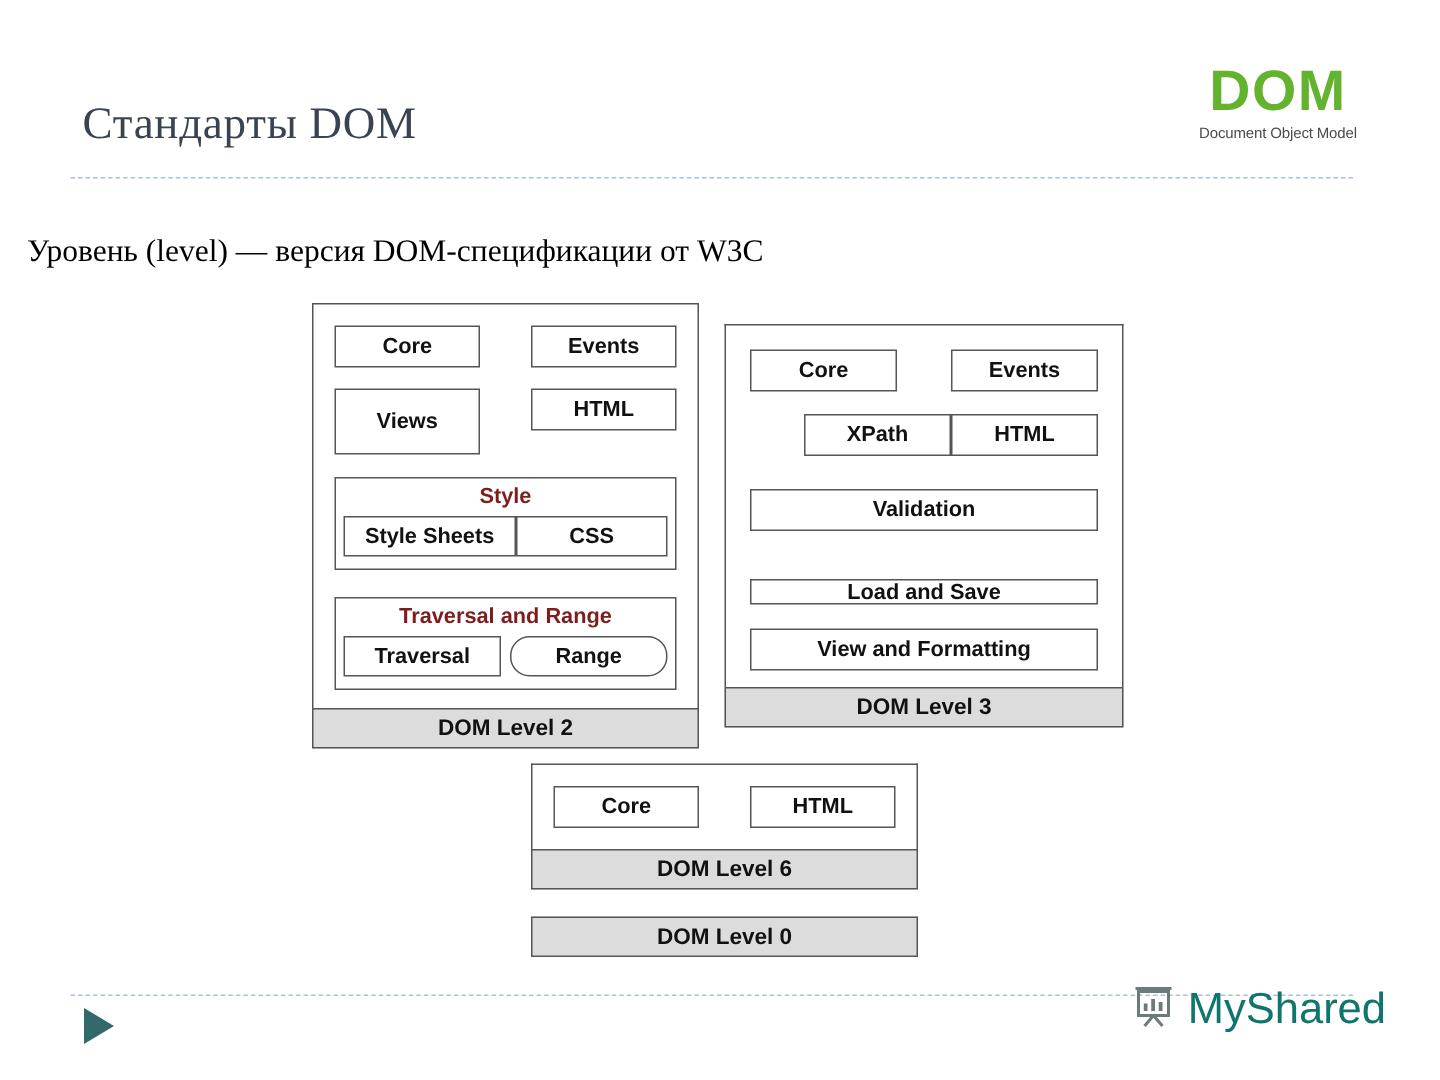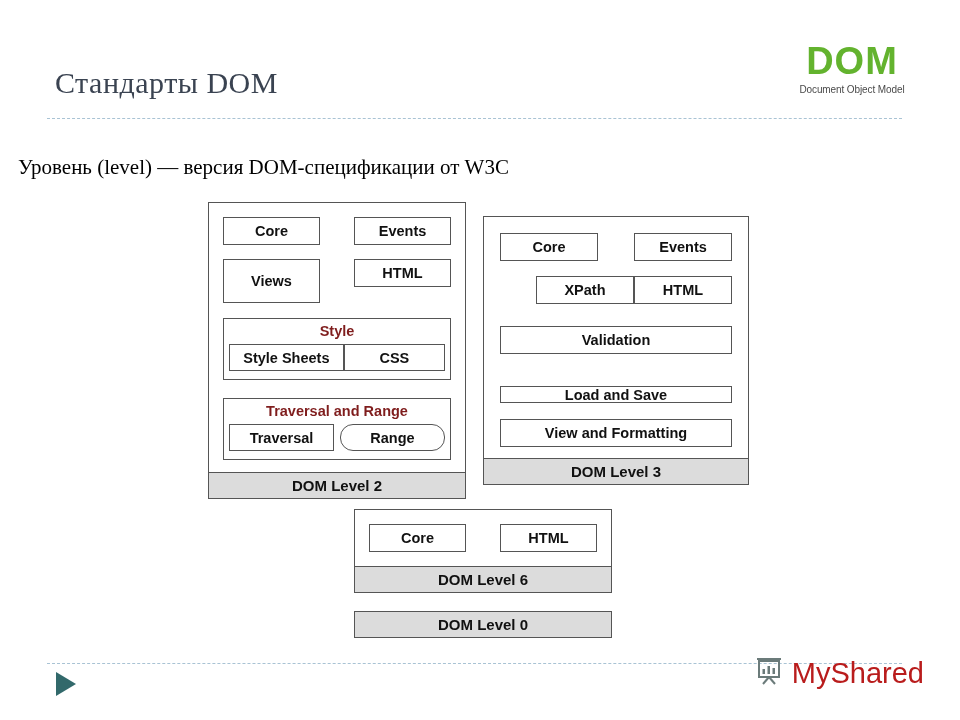--- a/index.html
+++ b/index.html
@@ -150,21 +150,21 @@
     right: 36px;
     top: 655px;
     display: flex;
     align-items: center;
     gap: 6px;
     color: #6b7b7a;
   }
   #myshared-text {
     font-family: "Liberation Sans", sans-serif;
     font-size: 29px;
-    color: #b91c1c;
+    color: #0f766e;
   }
 </style>
 </head>
 <body>
 
 <div id="slide-title">Стандарты DOM</div>
 <div id="header-divider"></div>
 
 <div id="dom-logo">
   <div id="dom-logo-word">DOM</div>

